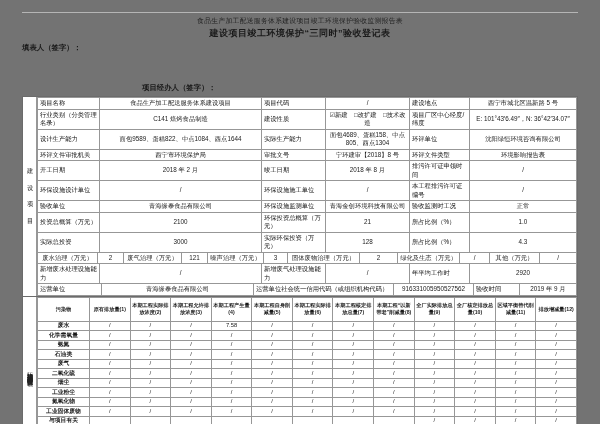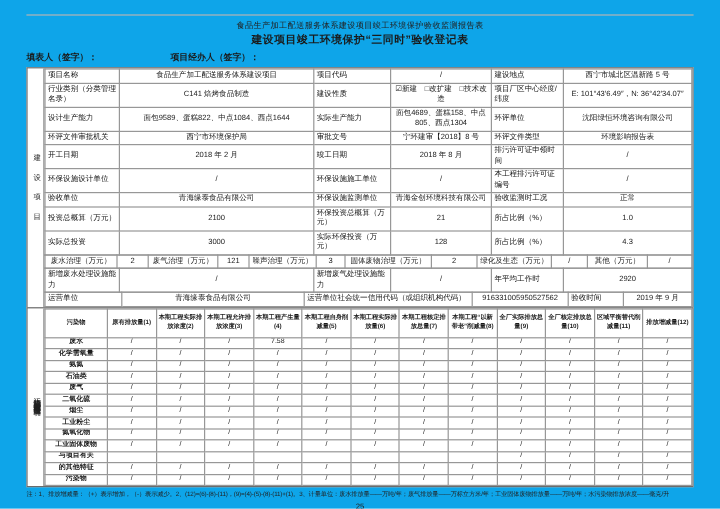--- a/index.html
+++ b/index.html
@@ -1,23 +1,23 @@
 <!DOCTYPE html>
 <html><head>
 <meta charset="utf-8">
 <style>
   html,body{margin:0;padding:0;background:#fff;}
-  .page{position:relative;width:600px;height:424px;background:#0ea5e9;overflow:hidden;
+  .page{position:relative;width:600px;height:424px;background:#737373;overflow:hidden;
         font-family:"Liberation Sans","DejaVu Sans",sans-serif;color:#1a1a1a;}
   .content{position:absolute;left:22px;top:12px;width:556px;}
   .toprule{border-top:1px solid #b5b5b5;height:2px;}
   .doc-title{font-size:6.8px;text-align:center;color:#222;letter-spacing:.3px;margin-top:1px;}
   .form-title{font-size:9px;font-weight:bold;text-align:center;margin-top:1px;letter-spacing:.5px;}
   .sign-row{display:flex;font-size:7.4px;font-weight:bold;margin:3px 0 3px 0;}
-  .s1{width:165px;} .s2{width:120px;font-family:Liberation Mono, monospace;} .s3{flex:1;}
+  .s1{width:165px;} .s2{width:120px;font-family:Liberation Mono, monospace;} .s3{flex:1;margin-top:40px;}
   .tgroup{display:flex;border:1px solid #6b6b6b;background:#fff;}
   .tgroup.second{margin-top:-1px;}
   .vlabel{width:13px;border-right:1px solid #979797;display:flex;align-items:center;justify-content:center;
           writing-mode:vertical-lr;text-orientation:upright;font-size:6.2px;color:#222;}
   .vlabel.vtop{letter-spacing:17px;}
   .vlabel.vbottom{letter-spacing:.4px;}
   .tstack{flex:1;min-width:0;}
   table.t{border-collapse:collapse;width:100%;table-layout:fixed;}
   table.t.shift{margin-top:-1px;}
   .t td,.t th{border:1px solid #979797;font-size:6.3px;font-weight:normal;padding:1px 2px;

